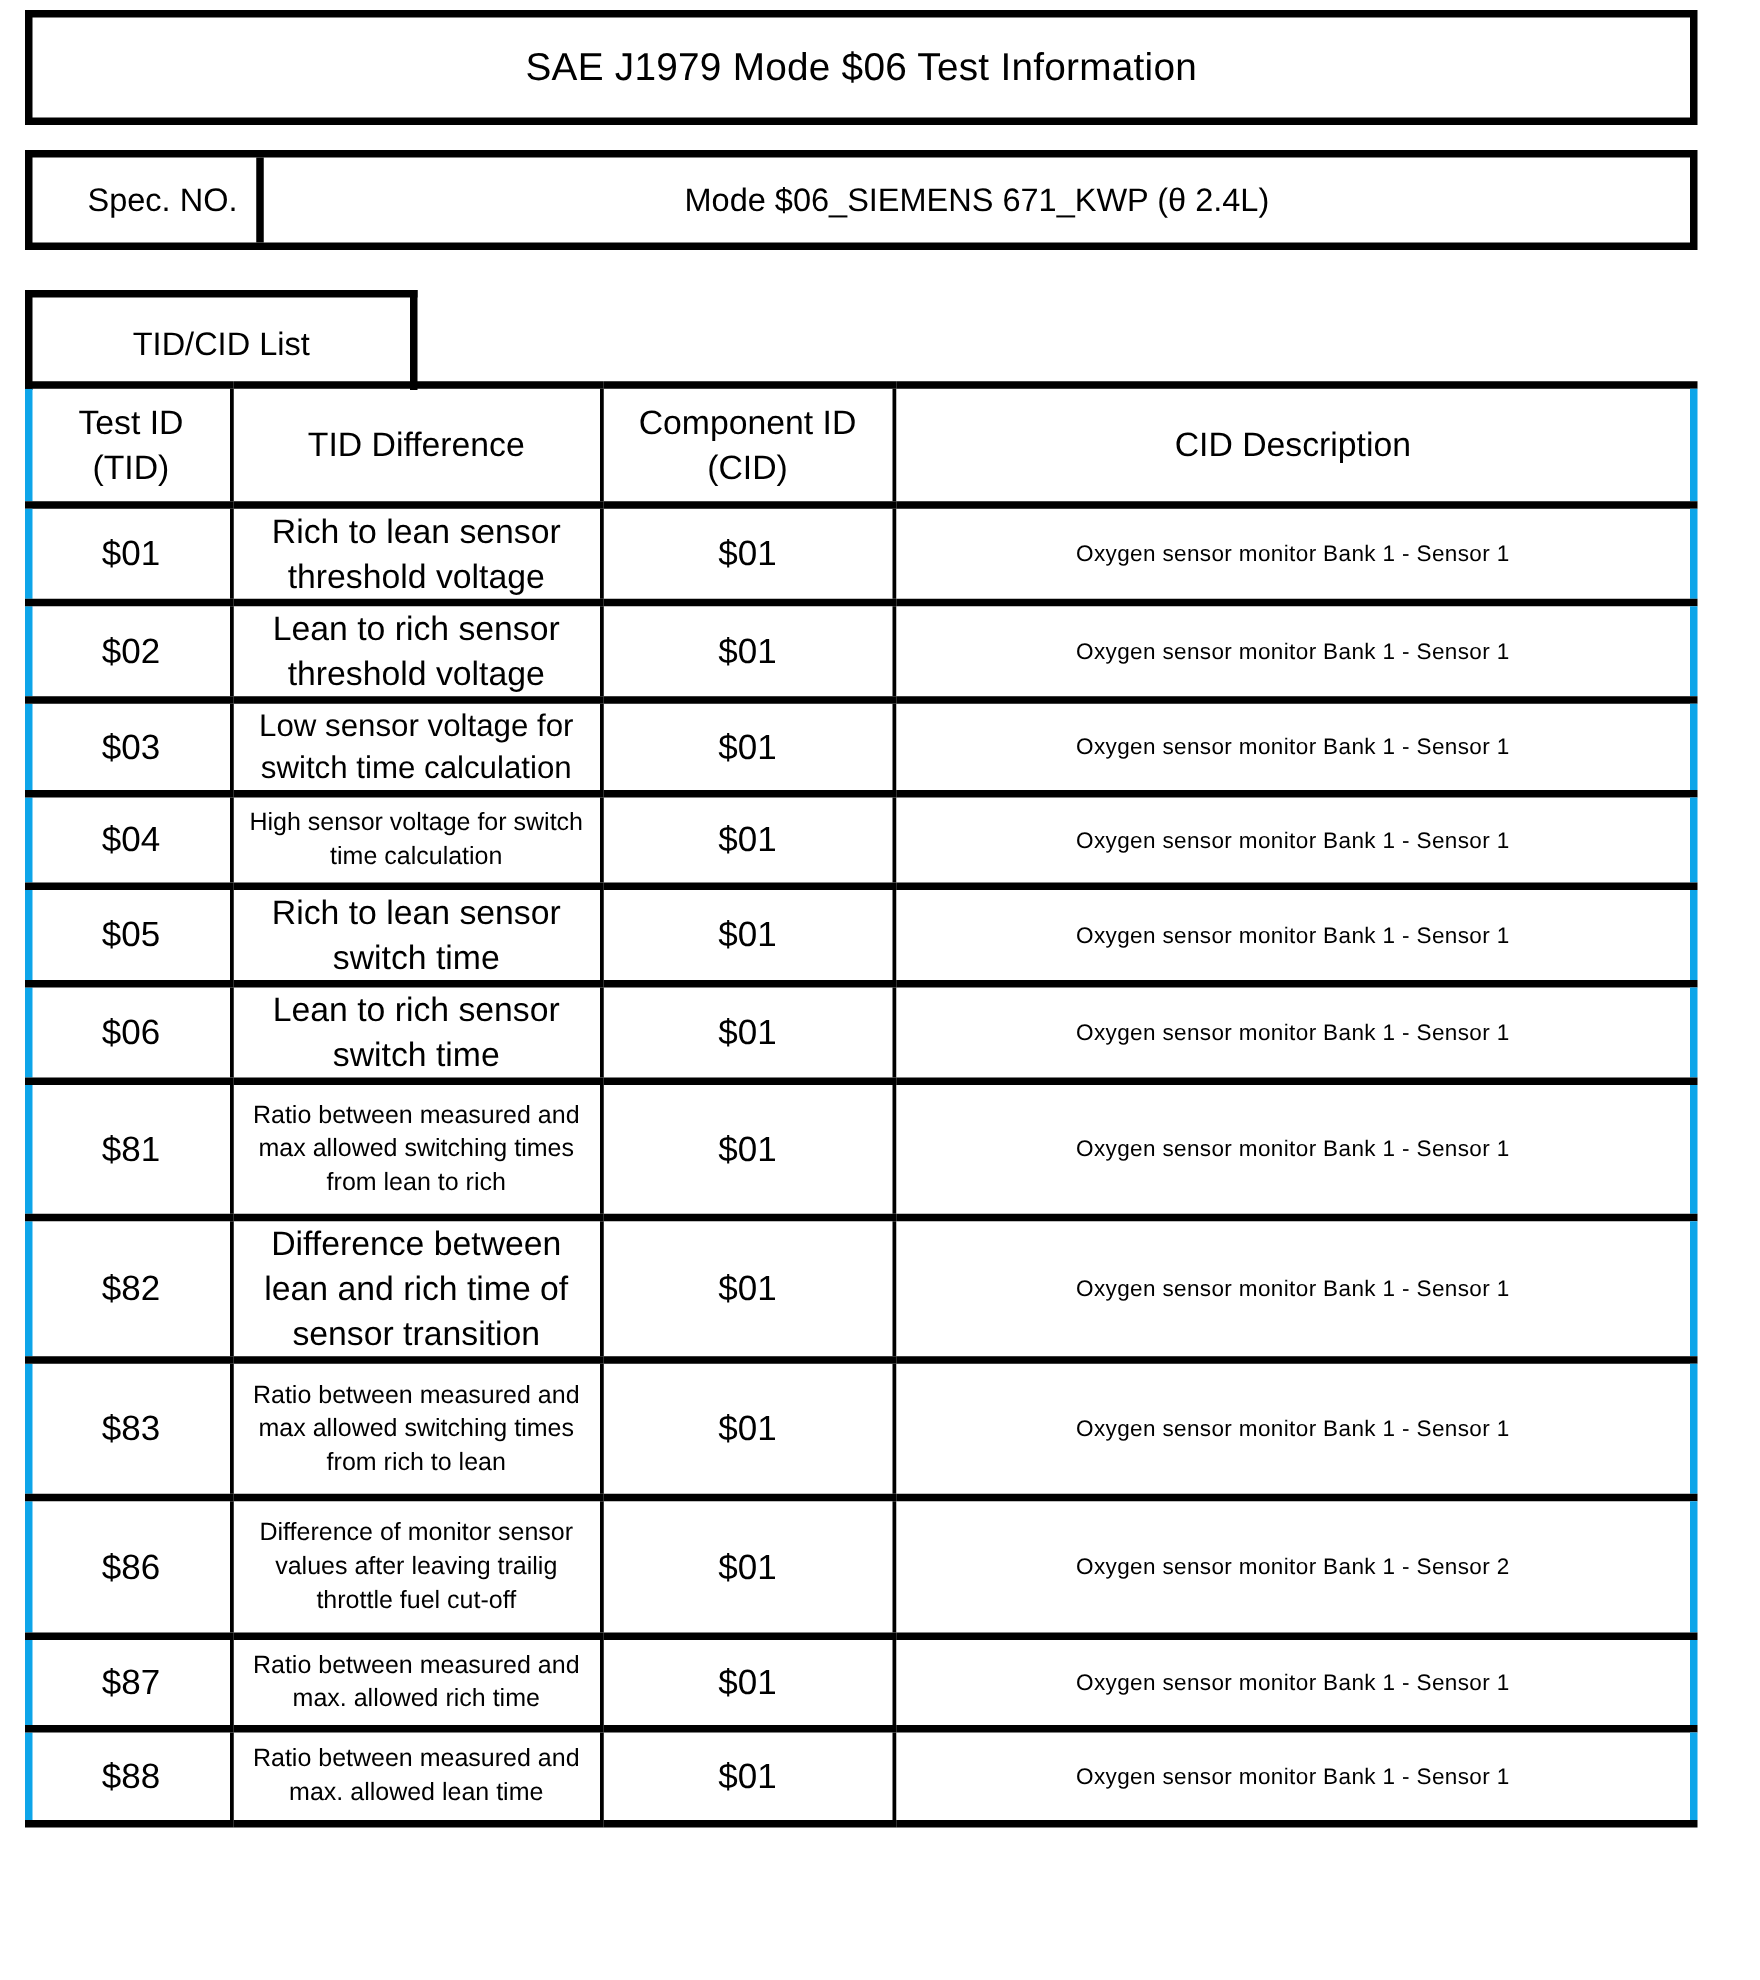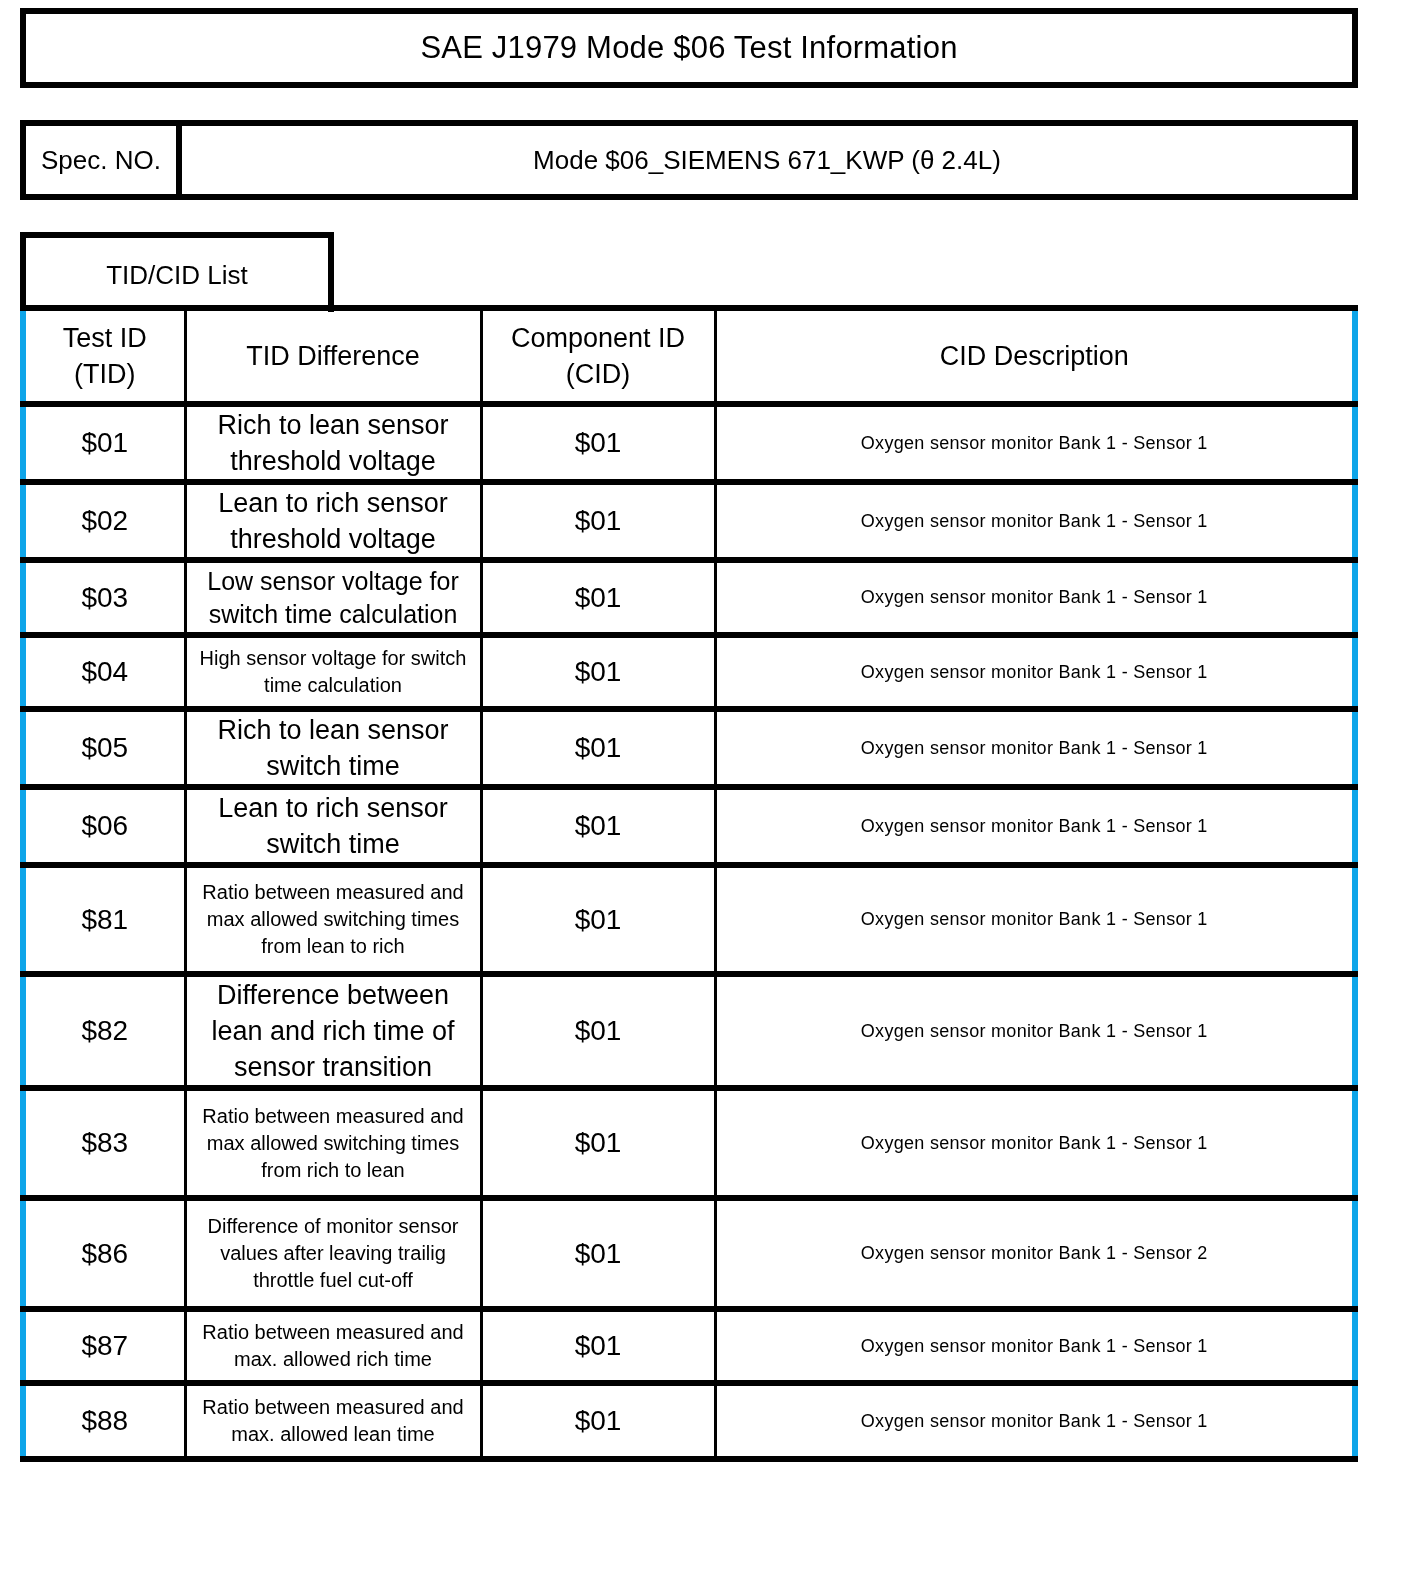--- a/index.html
+++ b/index.html
@@ -1,20 +1,20 @@
 <!DOCTYPE html>
 <html><head>
 <meta charset="utf-8">
 <style>
   html, body { margin: 0; padding: 0; background: #ffffff; }
   body { width: 1408px; height: 1584px; position: relative; font-family: "Liberation Sans", sans-serif; color: #000; overflow: hidden; }
   .box { position: absolute; box-sizing: border-box; border: 6px solid #000; background: #fff; }
-  .title-box { left: 20px; top: 8px; width: 1338px; height: 80px; display: flex; align-items: center; justify-content: center; text-align: center; }
+  .title-box { left: 20px; top: 8px; width: 1338px; height: 92px; display: flex; align-items: center; justify-content: center; text-align: center; }
   .title-box span { font-size: 31px; letter-spacing: 0.2px; }
-  .spec-box { left: 20px; top: 120px; width: 1338px; height: 80px; display: flex; }
+  .spec-box { left: 20px; top: 120px; width: 1338px; height: 80px; display: flex; padding-left: 29px; }
   .spec-label { width: 156px; border-right: 6px solid #000; display: flex; align-items: center; justify-content: center; font-size: 26px; box-sizing: border-box; }
   .spec-value { flex: 1; display: flex; align-items: center; justify-content: center; font-size: 26px; }
   .tab-box { left: 20px; top: 232px; width: 314px; height: 80px; display: flex; align-items: center; justify-content: center; font-size: 26px; border-bottom: none; }
   table.tid { position: absolute; left: 20px; top: 305px; width: 1338px; border-collapse: collapse; table-layout: fixed; border: 6px solid #0ea5e9; }
   table.tid th, table.tid td { border-left: 3px solid #000; border-right: 3px solid #000; border-top: 6px solid #000; border-bottom: 6px solid #000; text-align: center; vertical-align: middle; padding: 0 4px; font-weight: normal; box-sizing: border-box; }
   table.tid th { font-size: 27px; line-height: 36px; height: 96px; }
   td.tid-cell, td.cid-cell { font-size: 28px; }
   td.cid-desc { font-size: 18px; letter-spacing: 0.3px; }
   td.desc { line-height: 1.25; margin-left: 20px; }
   td.desc.lg { font-size: 27px; line-height: 36px; }

